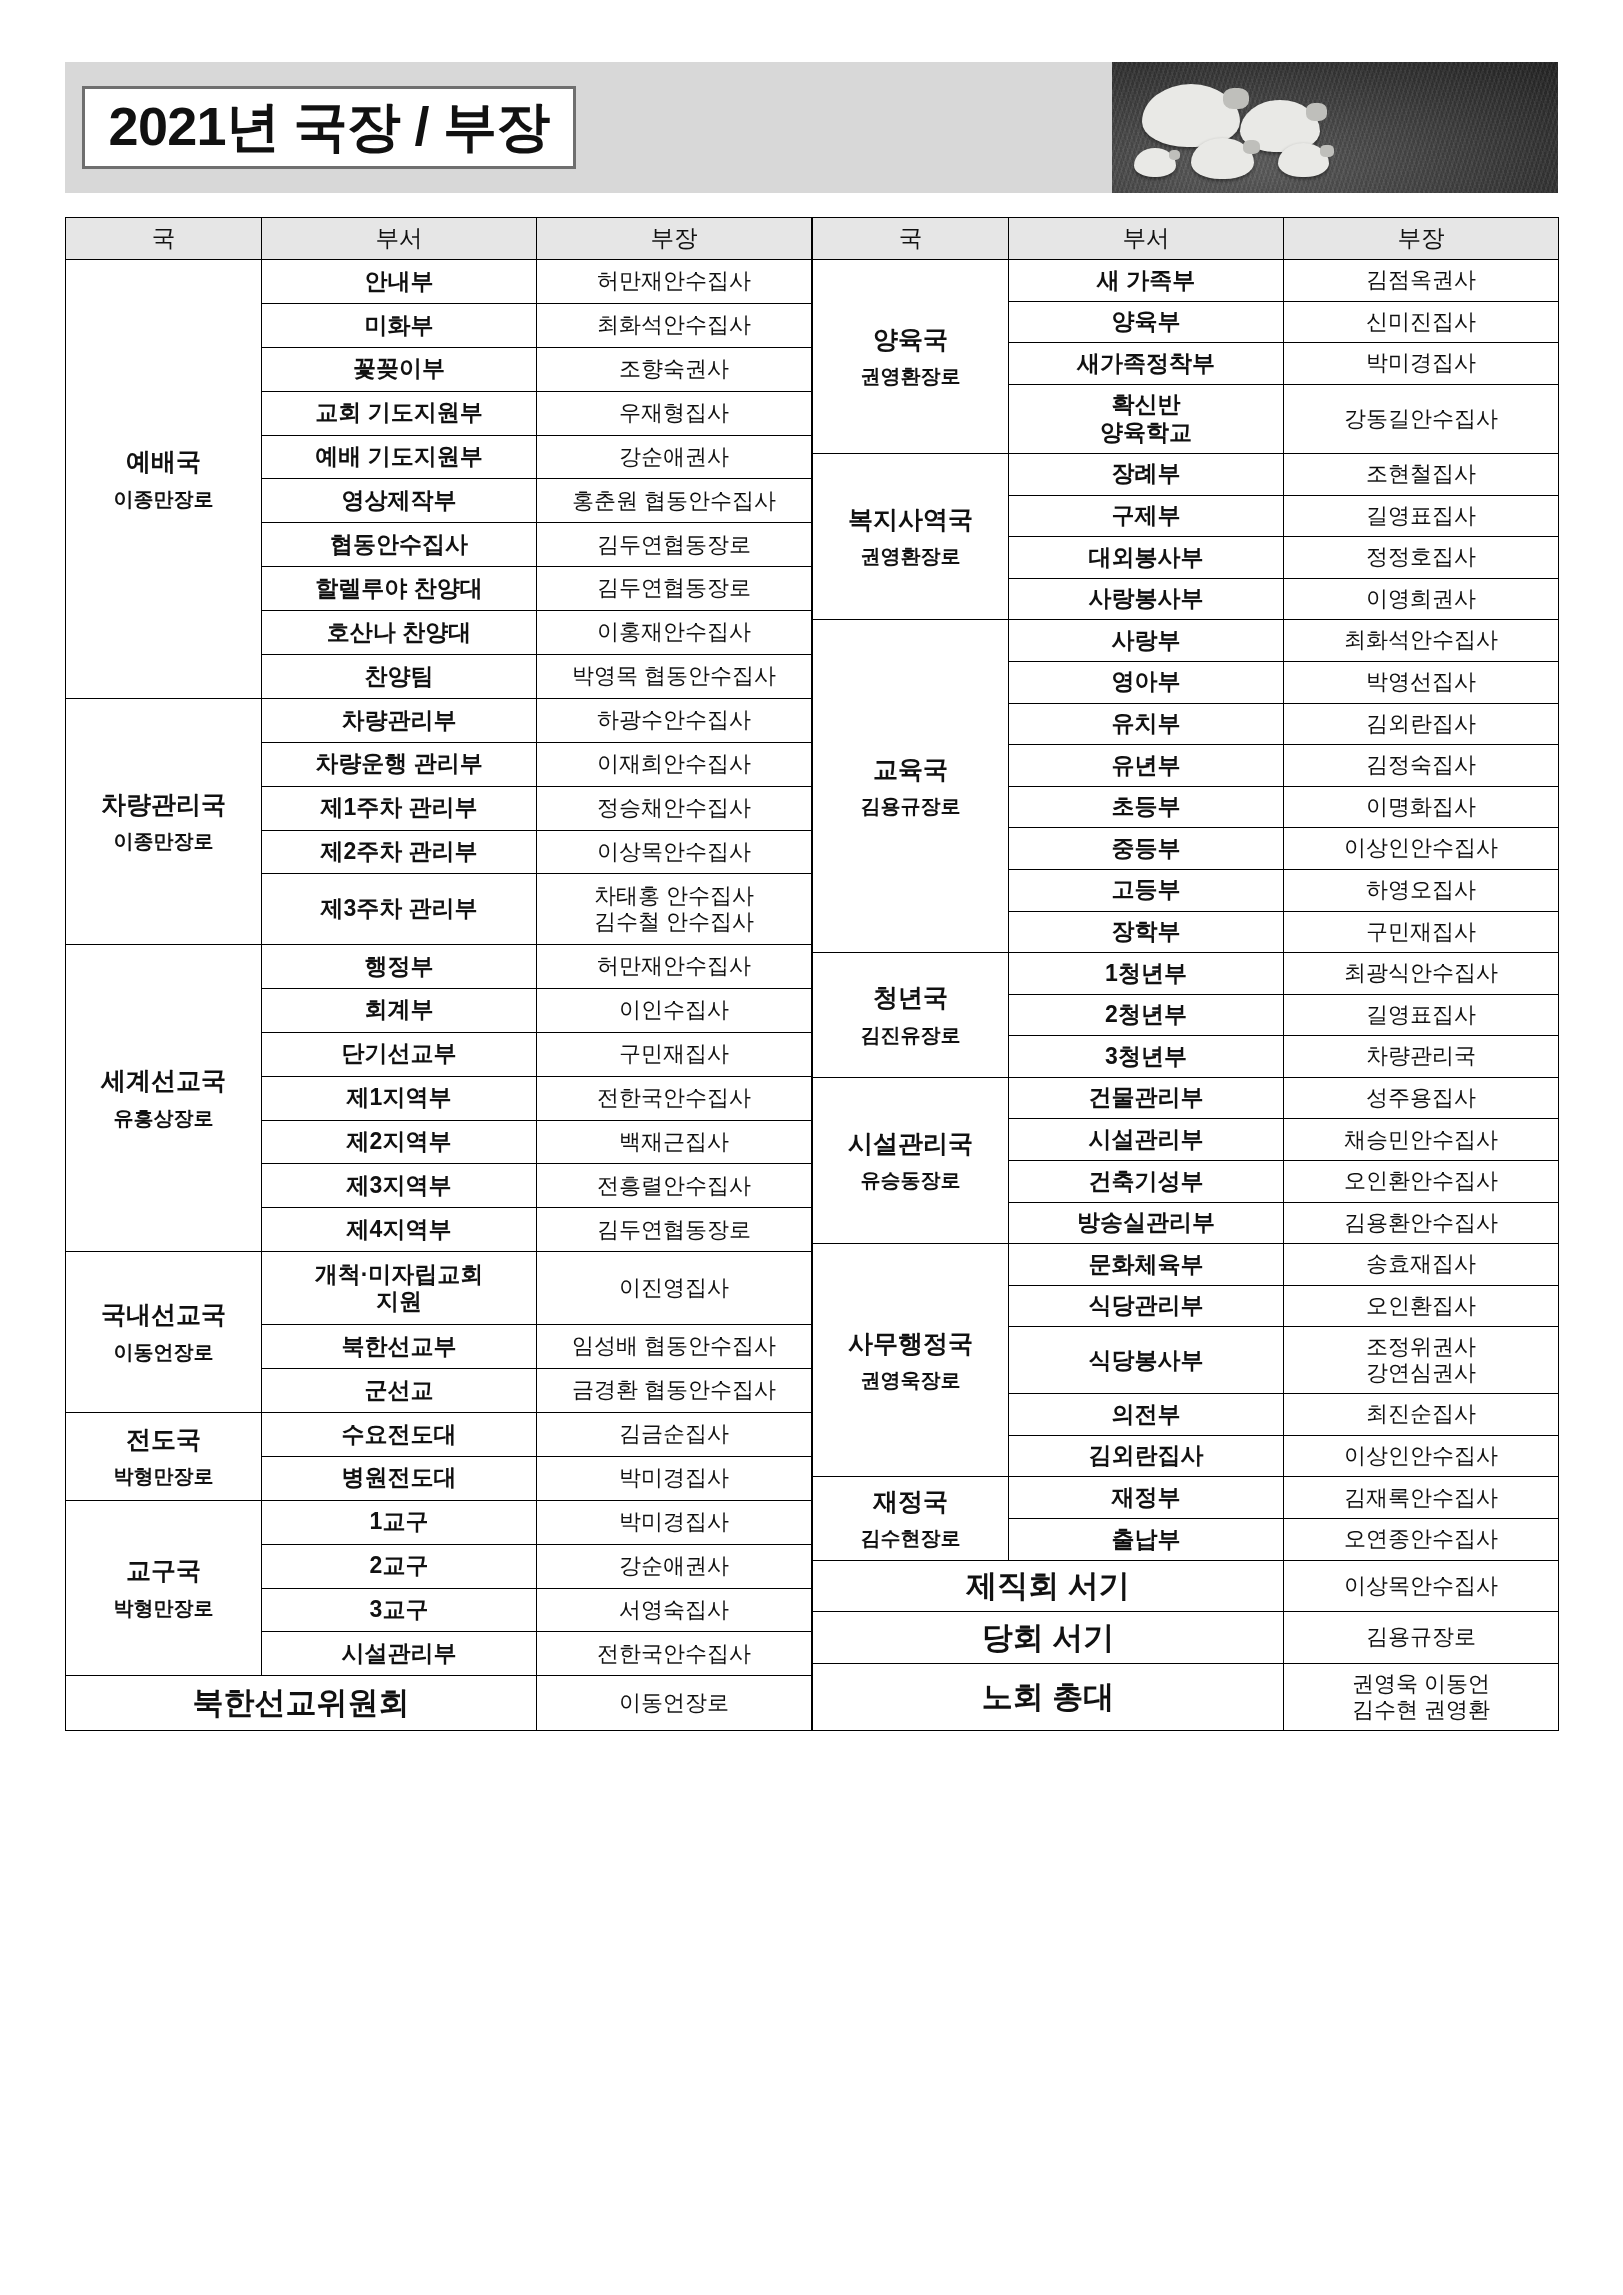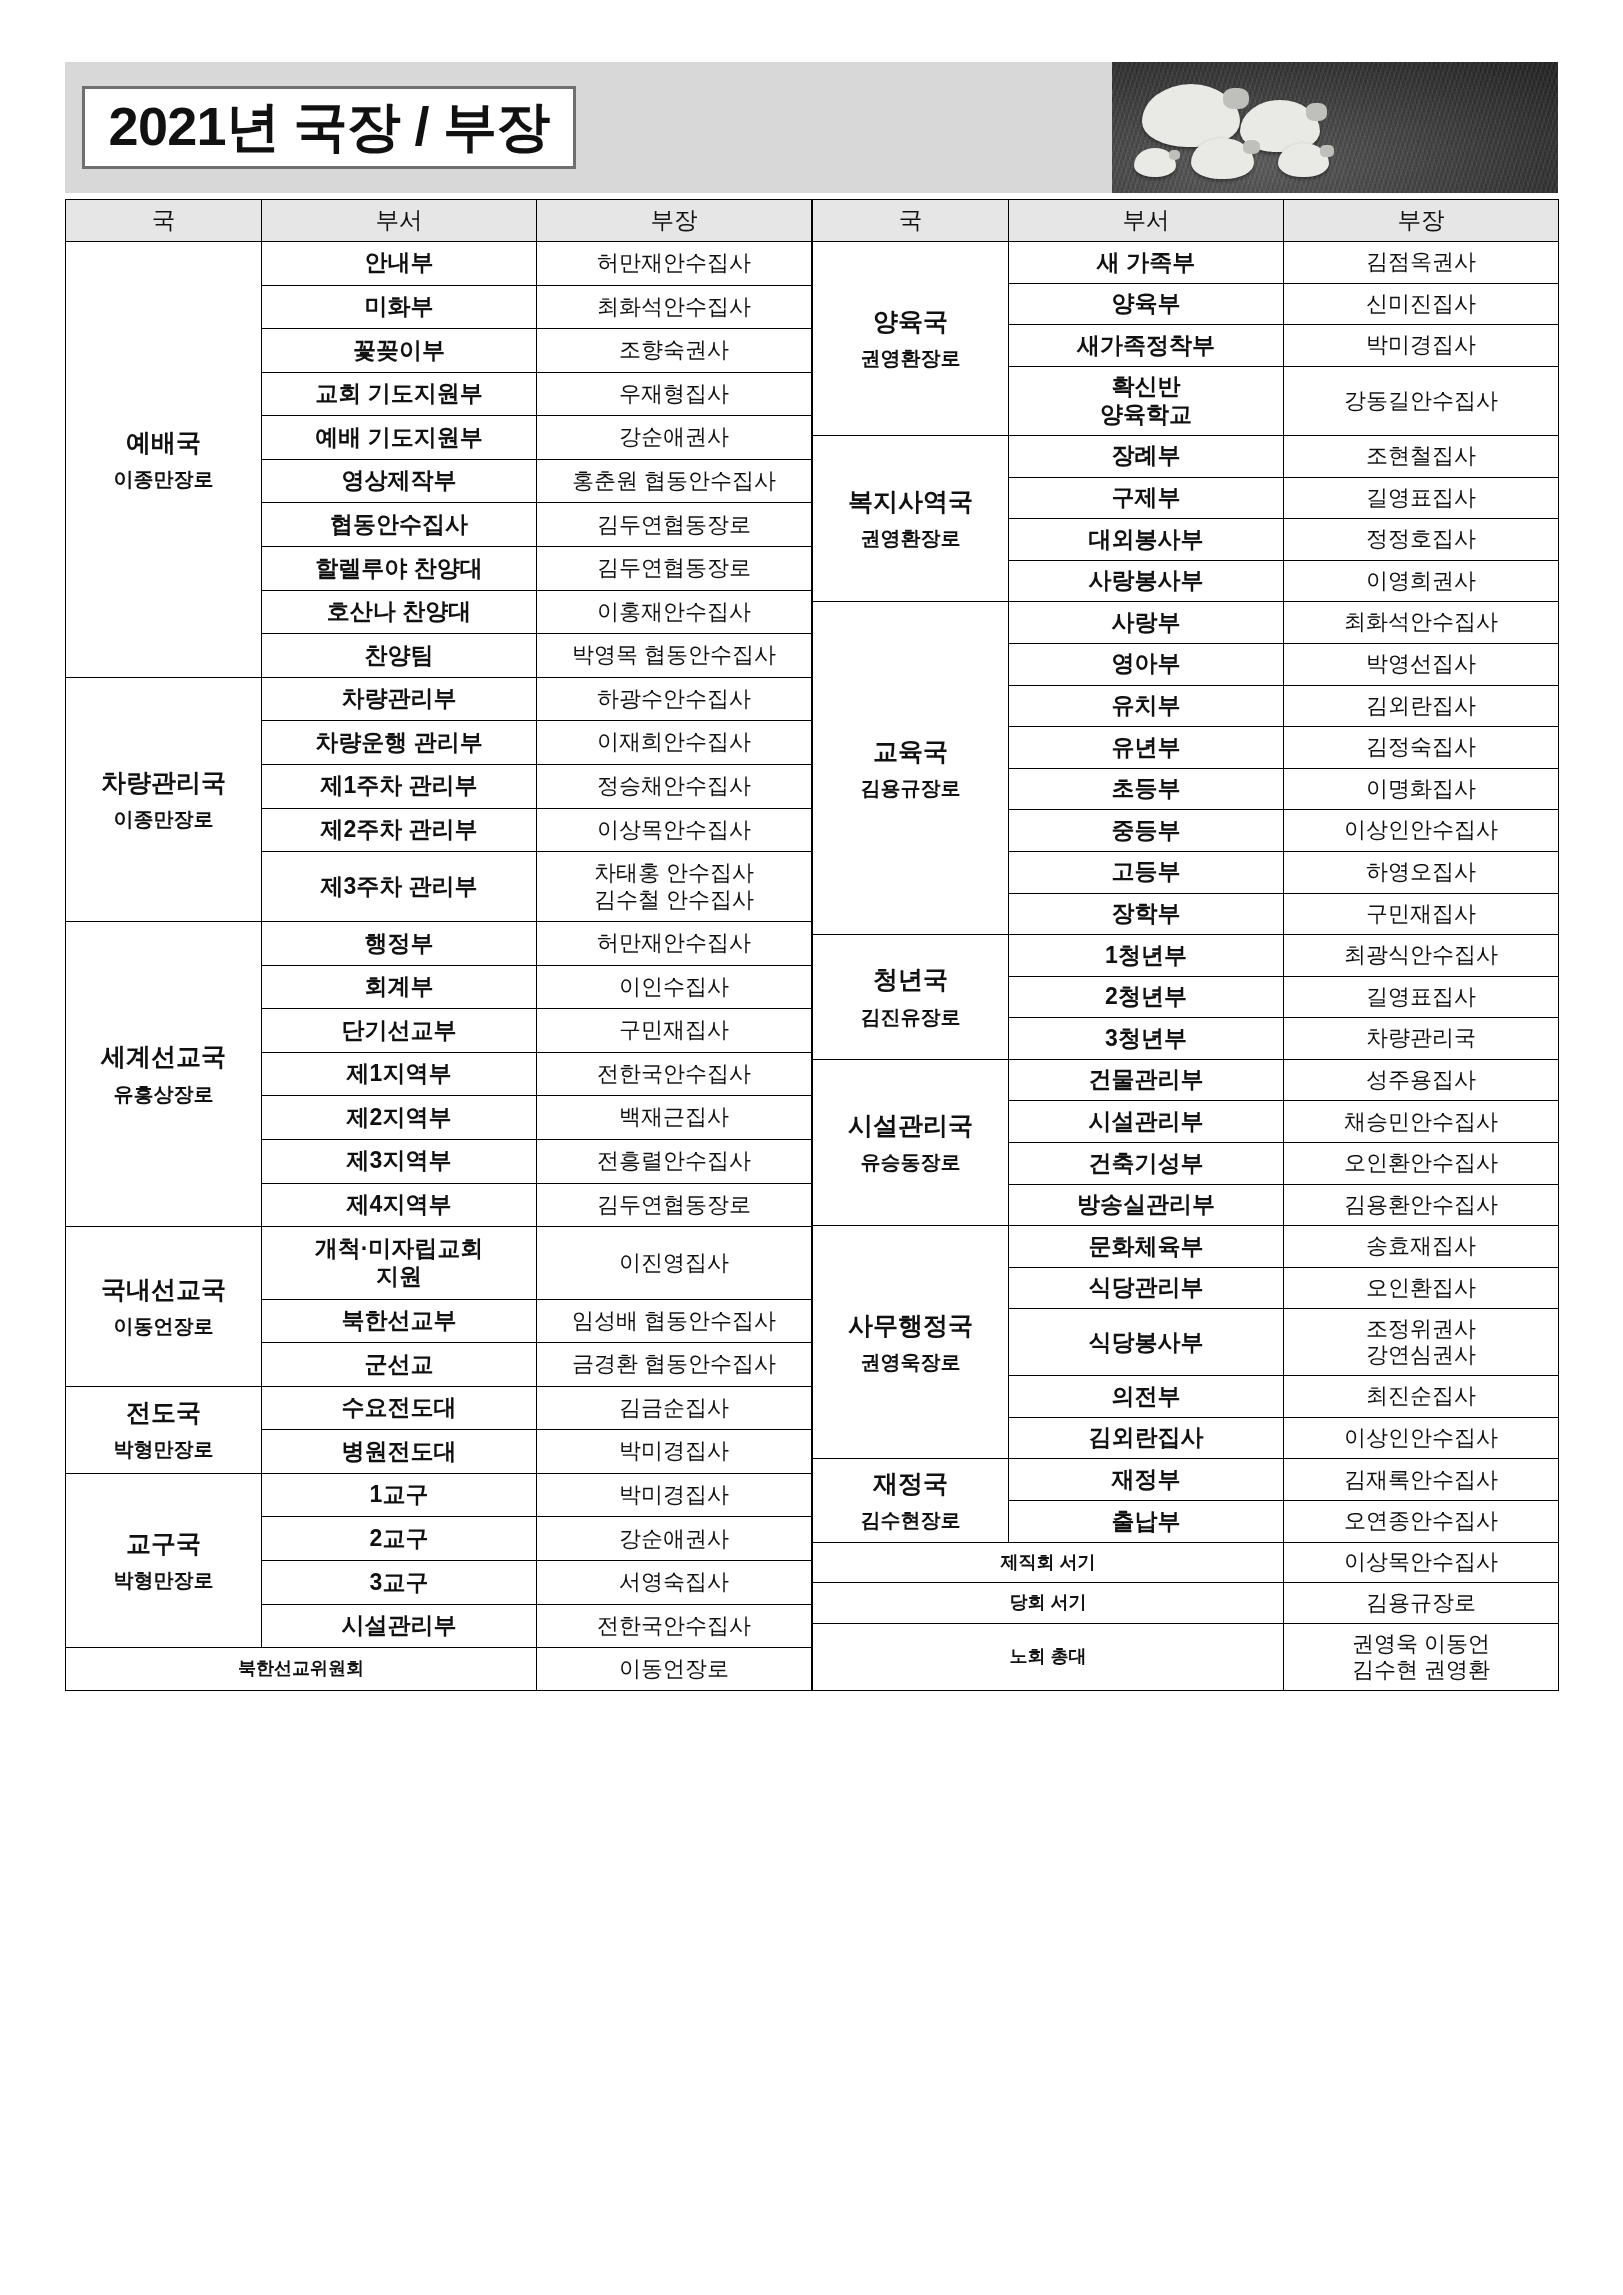--- a/index.html
+++ b/index.html
@@ -17,21 +17,21 @@
     min-height: 2295px;
     padding: 62px 65px 39px 65px;
     background: #fff;
   }
 
   
   .header {
     display: flex;
     align-items: stretch;
     height: 131px;
-    margin-bottom: 6px;
+    margin-bottom: 24px;
   }
   .header-title-wrap {
     background: #d8d8d8;
     display: flex;
     align-items: center;
     padding: 0 17px;
     flex: 0 0 1047px;
   }
   .header-title {
     border: 3.3px solid #6f6f6f;
@@ -120,21 +120,21 @@
     font-size: 20px;
     font-weight: bold;
     margin-top: 6.5px;
   }
   td.dept { font-weight: bold; font-size: 23px; }
   td.person { font-weight: normal; font-size: 22px; }
   td.two-line { line-height: 1.2; }
 
   .footer-label {
     font-weight: bold;
-    font-size: 18px;
+    font-size: 31px;
   }
 </style>
 </head>
 <body>
 
 <div class="page">
 
   <div class="header">
     <div class="header-title-wrap">
       <div class="header-title">2021년 국장 / 부장</div>

